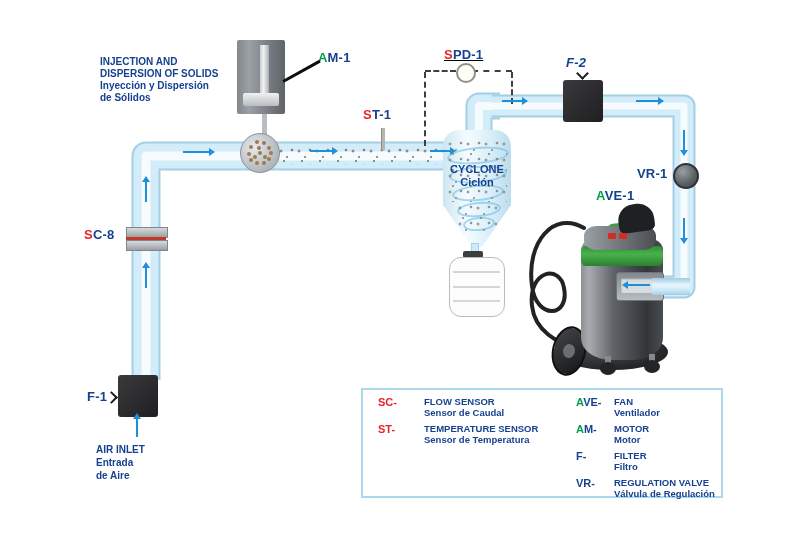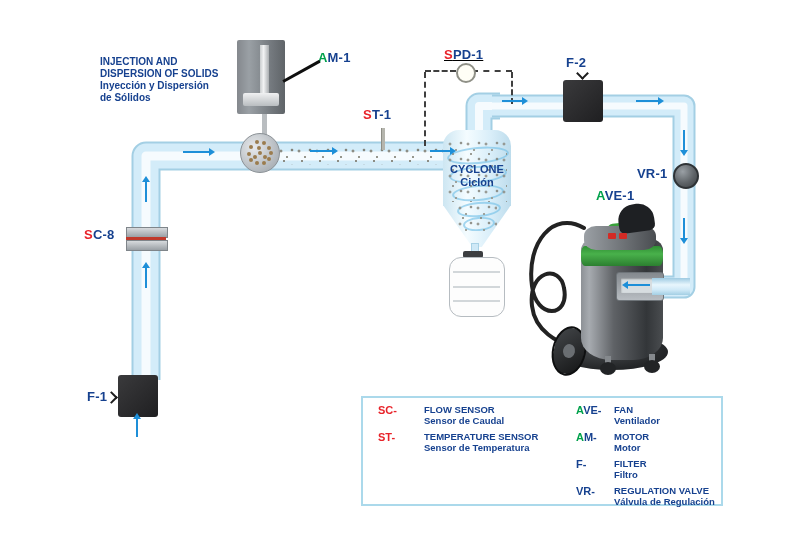--- a/index.html
+++ b/index.html
@@ -175,26 +175,31 @@
     <div class="abs tank-line" style="left:3px;top:13px;width:47px;"></div>
     <div class="abs tank-line" style="left:3px;top:28px;width:47px;"></div>
     <div class="abs tank-line" style="left:3px;top:42px;width:47px;"></div>
   </div>
 
   <div class="abs filter-box" style="left:118px;top:375px;width:40px;height:42px;"></div>
   <div class="abs lbl navy" style="left:87px;top:389px;">F-1</div>
   <div class="abs chev" style="left:107px;top:393px;transform:rotate(-45deg);"></div>
 
   <div class="abs filter-box" style="left:563px;top:80px;width:40px;height:42px;"></div>
-  <div class="abs lbl navy" style="left:566px;top:55px;">F-2</div>
+  <div class="abs lbl navy" style="left:566px;top:55px;font-style:italic;">F-2</div>
   <div class="abs chev" style="left:578px;top:69px;transform:rotate(45deg);"></div>
 
   <div class="abs valve-knob" style="left:673px;top:163px;width:22px;height:22px;"></div>
   <div class="abs lbl navy" style="left:637px;top:166px;">VR-1</div>
 
+  <div class="abs cap" style="left:96px;top:443px;width:88px;line-height:13px;">
+    <span>AIR INLET</span><br>
+    <span>Entrada</span><br>
+    <span>de Aire</span>
+  </div>
 
   <svg class="abs" style="left:518px;top:190px;" width="170" height="170" viewBox="0 0 170 170">
     <path d="M66,38 C36,20 8,52 14,96 C18,130 52,128 46,98 C42,74 10,80 14,116 C17,142 40,152 58,160" fill="none" stroke="#222" stroke-width="4" stroke-linecap="round"></path>
   </svg>
   <div class="abs vac-base" style="left:556px;top:334px;width:112px;height:36px;"></div>
   <div class="abs vac-wheel" style="left:552px;top:326px;width:30px;height:46px;">
     <div class="abs vac-hub" style="left:9px;top:16px;width:12px;height:14px;"></div>
   </div>
   <div class="abs vac-body" style="left:581px;top:238px;width:82px;height:122px;"></div>
   <div class="abs vac-band" style="left:581px;top:246px;width:82px;height:20px;"></div>
@@ -219,21 +224,21 @@
   <div class="ar" style="left:183px;top:151px;width:26px;"></div>
   <div class="ar" style="left:310px;top:150px;width:22px;"></div>
   <div class="ar" style="left:430px;top:150px;width:20px;"></div>
   <div class="ar" style="left:502px;top:100px;width:20px;"></div>
   <div class="ar" style="left:636px;top:100px;width:22px;"></div>
   <div class="ar" style="left:674px;top:139px;width:20px;transform:rotate(90deg);"></div>
   <div class="ar" style="left:674px;top:227px;width:20px;transform:rotate(90deg);"></div>
   <div class="ar" style="left:628px;top:284px;width:22px;transform:rotate(180deg);"></div>
   <div class="ar" style="left:128px;top:427px;width:18px;transform:rotate(-90deg);"></div>
 
-  <div class="abs legend" style="left:361px;top:388px;width:362px;height:110px;margin-top:8px;">
+  <div class="abs legend" style="left:361px;top:388px;width:362px;height:110px;">
     <div class="leg-col-l">
       <div class="leg-row">
         <span class="leg-code codecell-l red">SC-</span>
         <span class="leg-desc">
           <span class="leg-en">FLOW SENSOR</span>
           <span class="leg-es">Sensor de Caudal</span>
         </span>
       </div>
       <div class="leg-row">
         <span class="leg-code codecell-l red">ST-</span>

